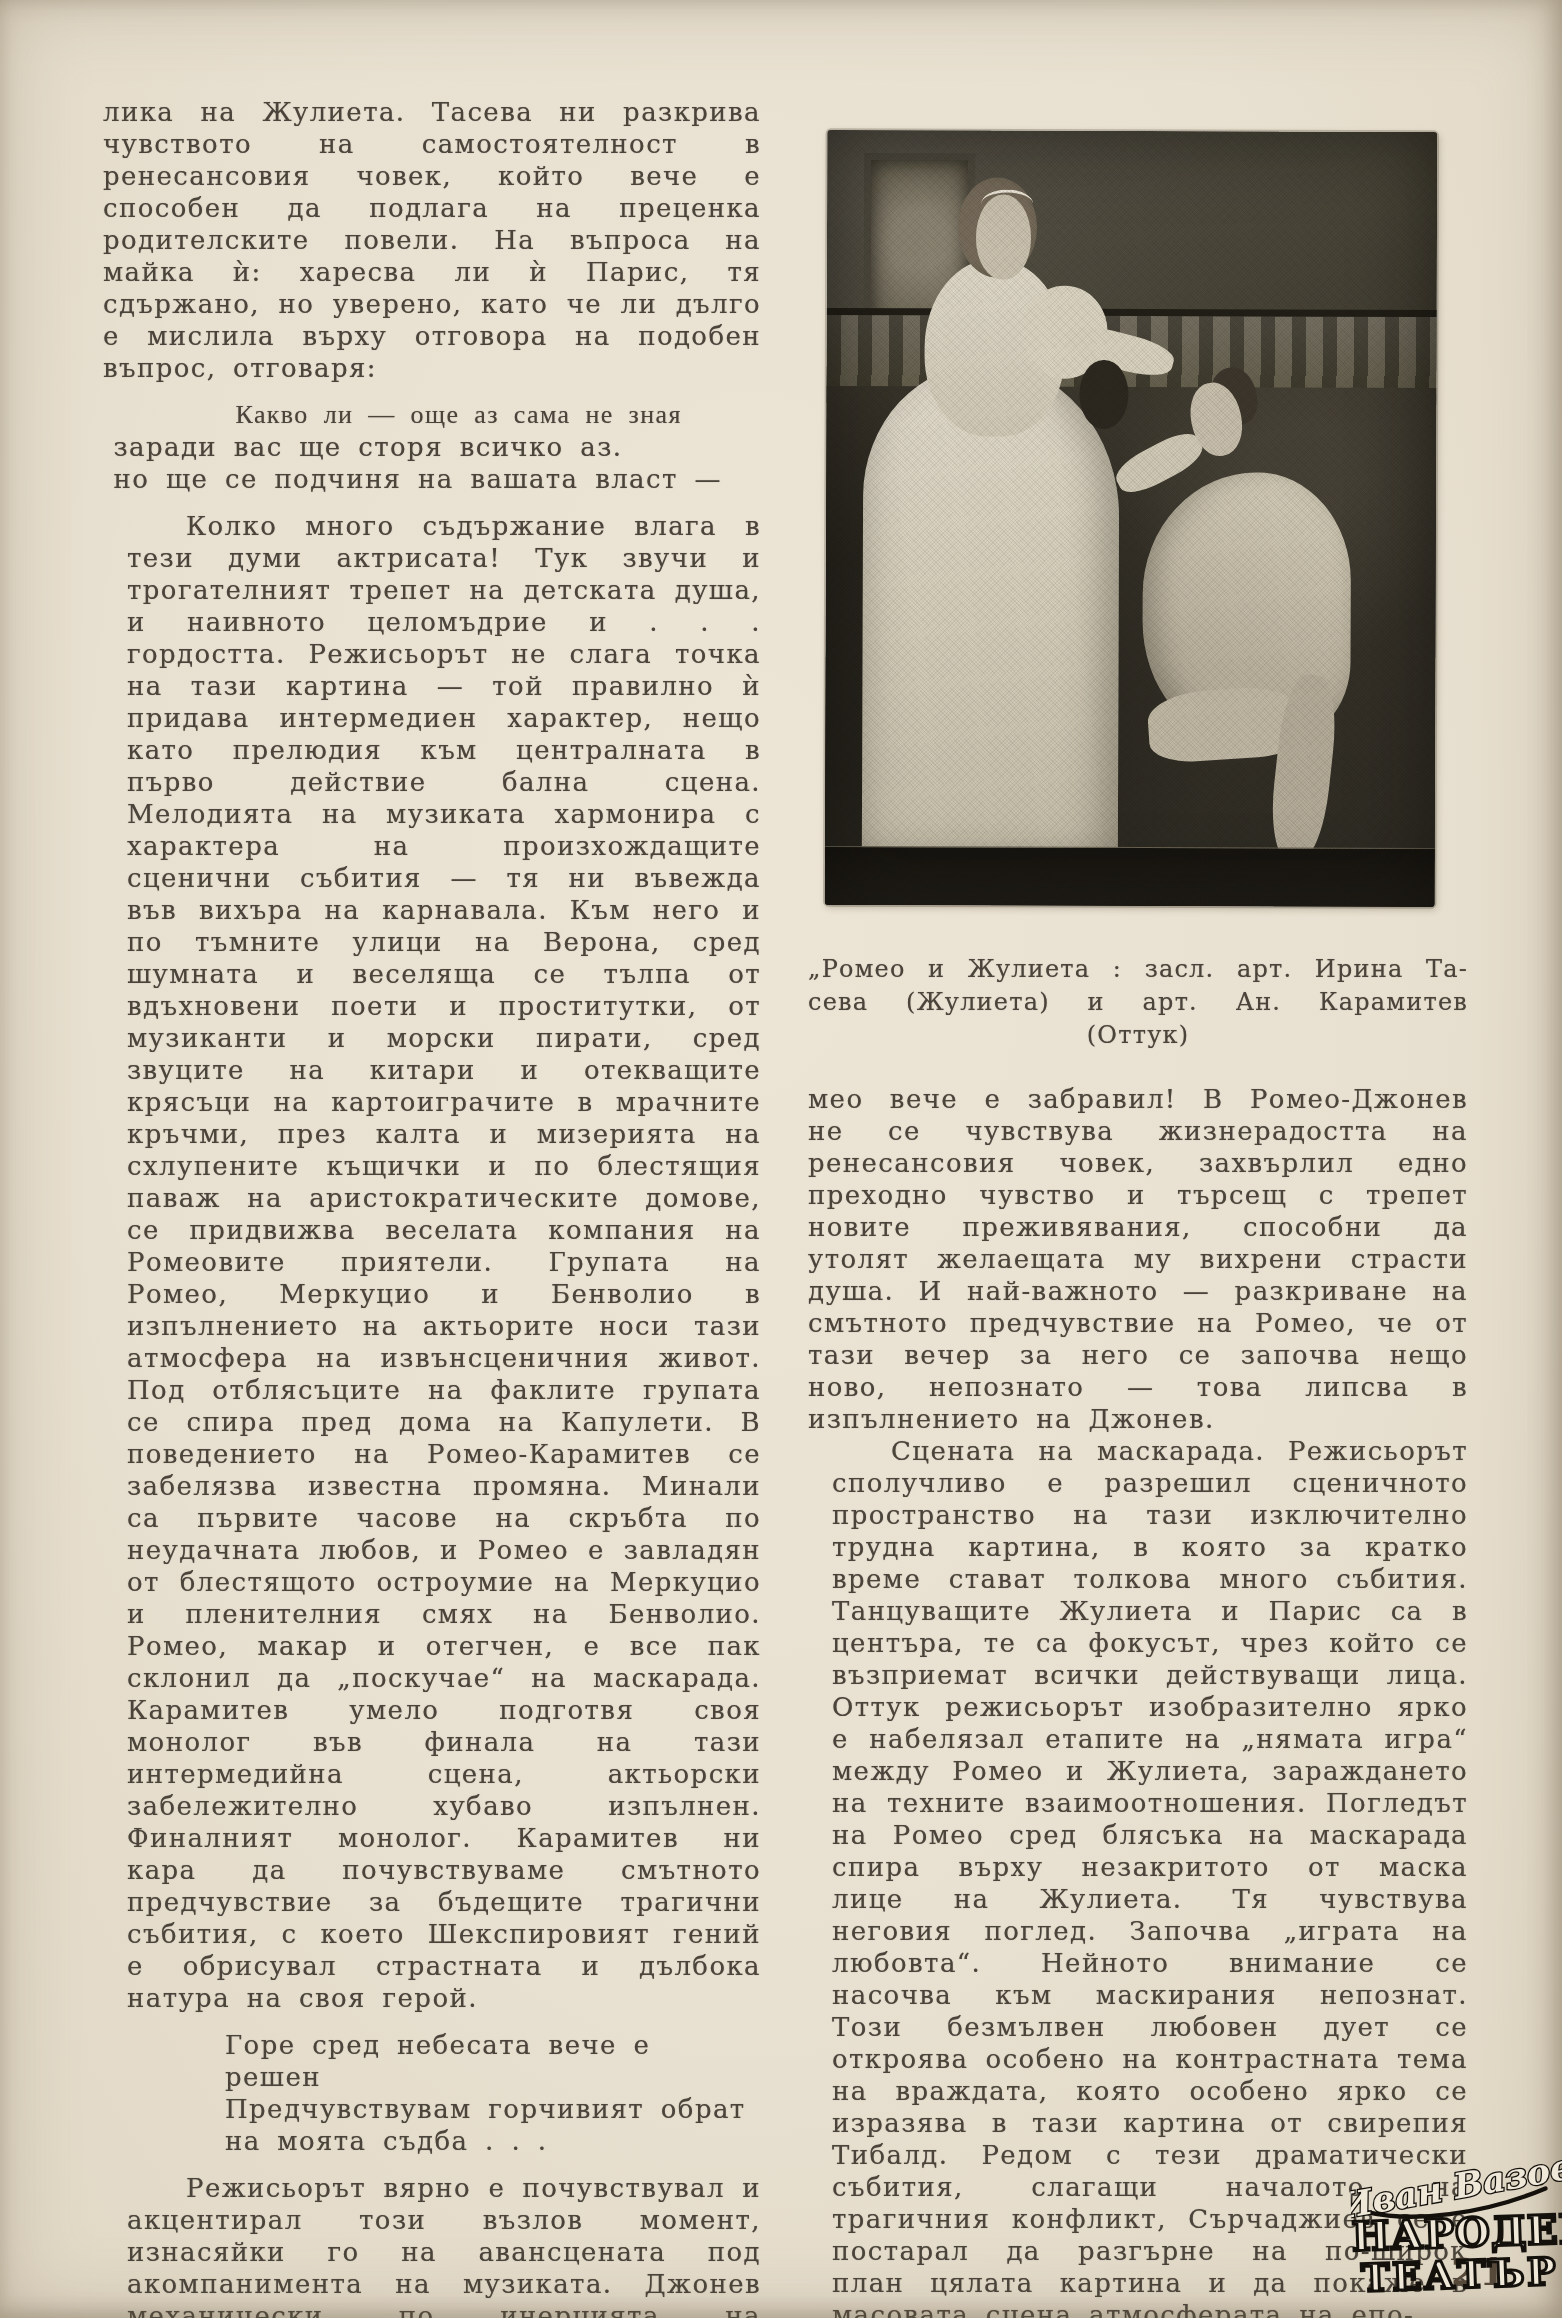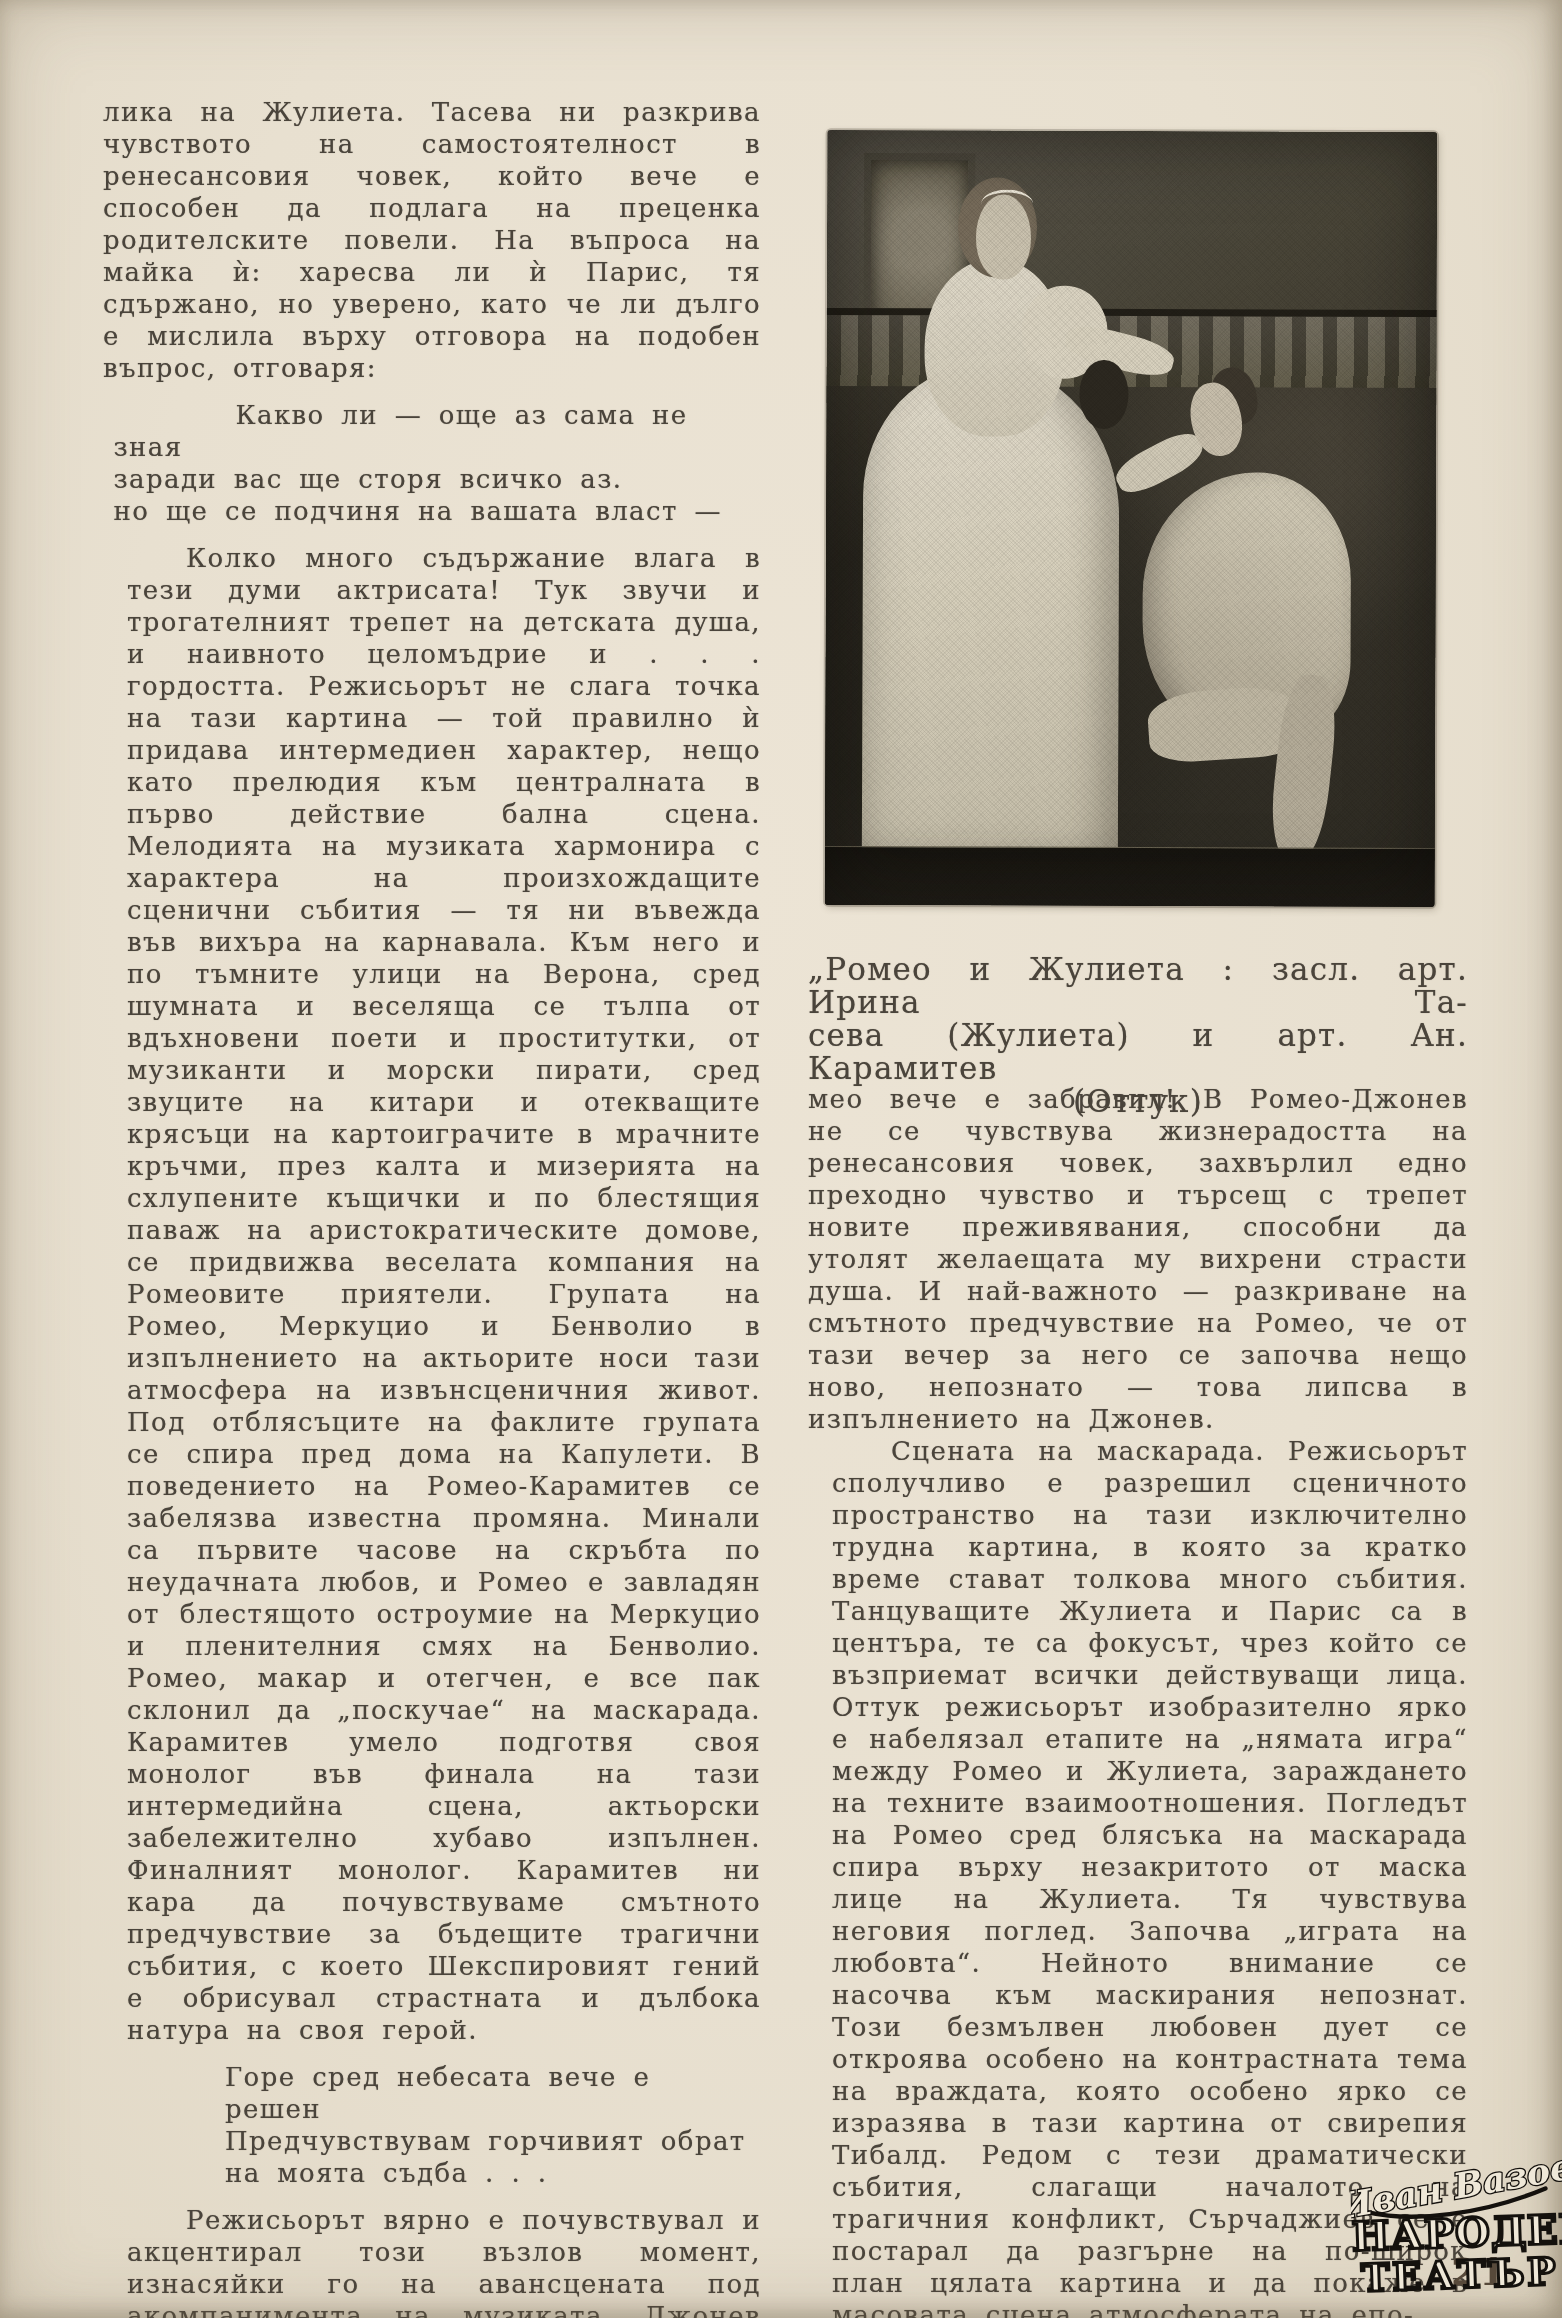--- a/index.html
+++ b/index.html
@@ -19,21 +19,21 @@
     font-size:26px;line-height:32px;letter-spacing:1.4px;word-spacing:7px;
     text-shadow:0 0 0.9px rgba(74,68,59,.55);}
   #left-col{left:103px;top:96px;width:658px;}
   #right-col{left:808px;top:1083px;width:660px;}
   .col p{margin:0;}
   .col p.ind{text-indent:59px;margin-left:24px;}
   .col p + p{margin-top:0px;}
   .verse{margin:15px 0 15px 10.5px;text-align:left;}
   .verse.v2{margin-left:122px;}
   .verse .vl{display:block;}
-  .verse.v1 .vl:first-child{text-indent:122px;}
+  .verse.v1 .vl:first-child{text-indent:122px;font-family:Liberation Serif, serif;}
 
   
   #photo{position:absolute;left:826px;top:131px;width:610px;height:775px;
     border-radius:3.5px;overflow:hidden;transform:rotate(.2deg);
     box-shadow:0 0 0 1.7px rgba(58,52,40,.25), 1.7px 2.6px 7px rgba(80,70,50,.3);}
   #photo *{position:absolute;}
   .ph-base{inset:0;background:linear-gradient(150deg,#5a564c 0%,#484437 35%,#3a362c 62%,#332f27 100%);}
   .ph-panel{left:6%;top:3%;width:16%;height:26%;
     background:radial-gradient(circle at 50% 40%, #8a8372 0 22%, #6f6958 60%, #5a5546 100%);
     border:7px solid #4e4a3f;box-shadow:inset 0 0 19px #2e2b22;}
@@ -71,21 +71,21 @@
   .ph-floor{left:0;bottom:0;width:100%;height:7.5%;
     background:linear-gradient(#16140f,#23201a);border-top:1.7px solid #6b6554;}
   .ph-grain{inset:0;opacity:.55;
     background:
       repeating-linear-gradient(45deg, rgba(18,16,12,.12) 0 0.9px, transparent 0.9px 2.6px),
       repeating-linear-gradient(-45deg, rgba(18,16,12,.10) 0 0.9px, transparent 0.9px 2.6px);}
   .ph-vignette{inset:0;box-shadow:inset 0 0 78px rgba(14,12,9,.6);}
 
   
   #caption{position:absolute;left:808px;top:953px;width:660px;
-    font-size:31px;line-height:33px;letter-spacing:1.2px;word-spacing:7px;
+    font-size:24px;line-height:33px;letter-spacing:1.2px;word-spacing:7px;
     text-shadow:0 0 0.9px rgba(74,68,59,.55);}
   #caption .cap-line{display:block;text-align:justify;text-align-last:justify;}
   #caption .cap-line.center{text-align:center;text-align-last:center;}
 
   
   #pagenum{position:absolute;left:1451px;top:2249px;z-index:1;
     font-size:38px;font-weight:bold;color:#57493a;letter-spacing:1.7px;}
   #stamp{position:absolute;left:1352px;top:2160px;width:213px;height:157px;z-index:2;transform:rotate(-2deg);}
   #stamp .sig{position:absolute;left:0;top:-5.2px;width:213px;height:73px;}
   #stamp .stamp-word{position:absolute;left:0;width:213px;text-align:center;

